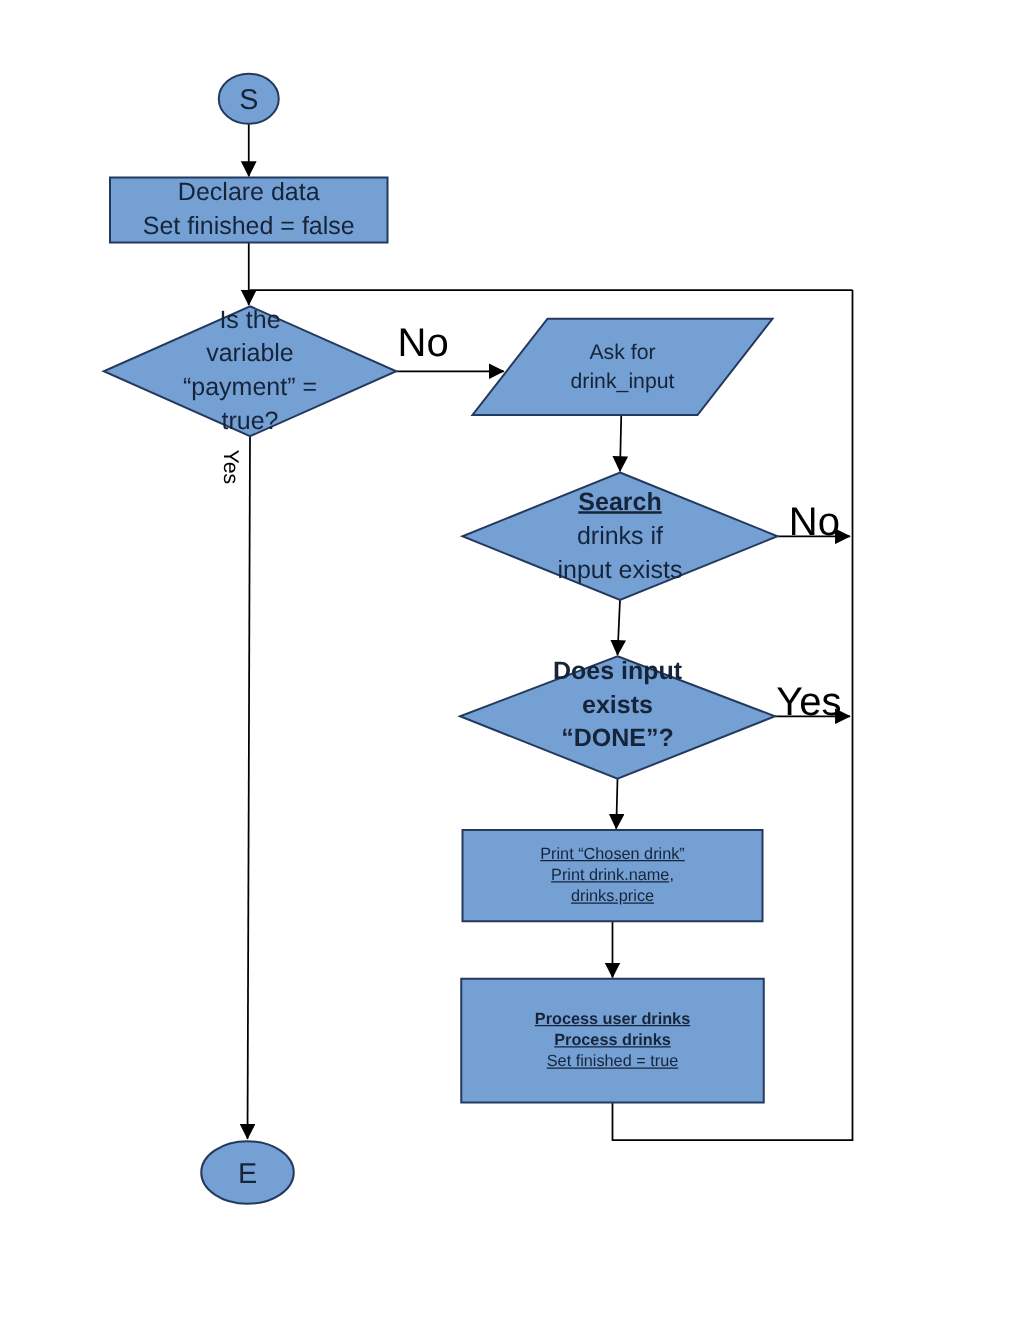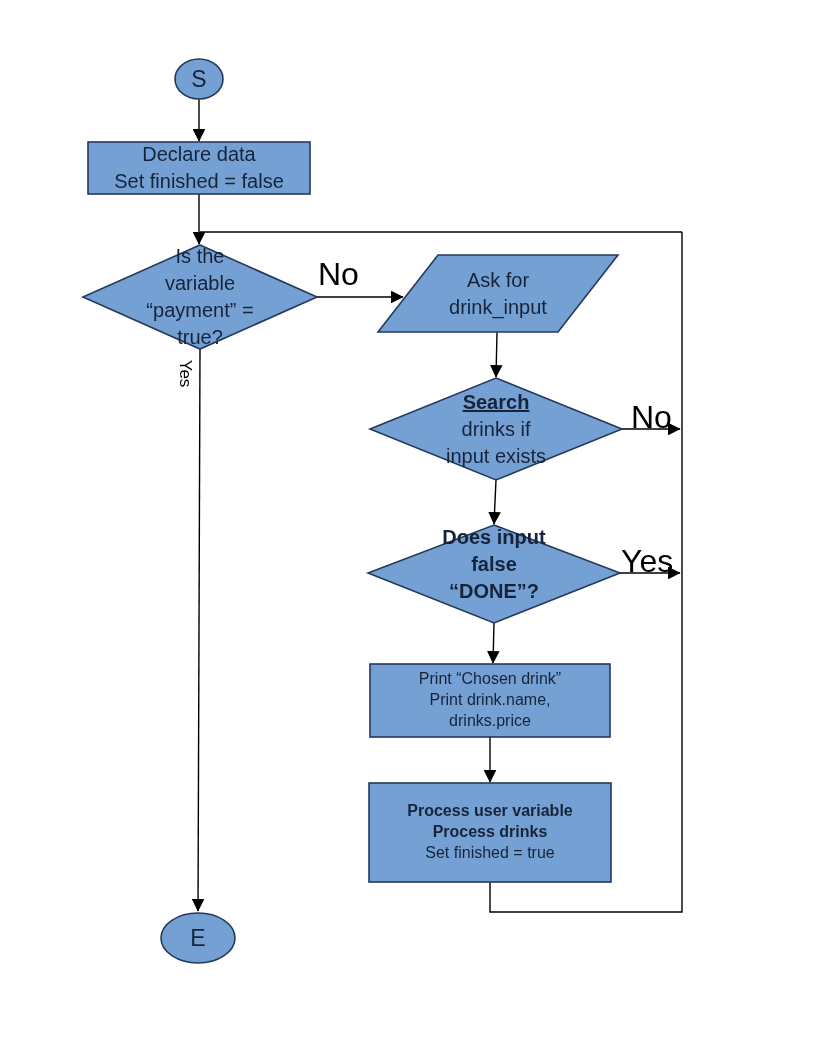--- a/index.html
+++ b/index.html
@@ -28,22 +28,22 @@
     flex-direction: column;
     align-items: center;
     justify-content: center;
     text-align: center;
     color: var(--text-color, #16243A);
     font-size: 20px;
     line-height: 1.35;
     pointer-events: none;
   }
   .node-label.terminator { font-size: 23px; line-height: 1; }
-  .node-label.io-label    { font-size: 20px; }
-  .node-label.big-label   { font-size: 16px; line-height: 1.3; }
+  .node-label.io-label    { font-size: 17px; }
+  .node-label.big-label   { font-size: 13px; line-height: 1.3; text-decoration: underline; }
   .edge-label {
     position: absolute;
     color: #000000;
     font-size: 32px;
     line-height: 1;
     pointer-events: none;
     white-space: nowrap;
   }
   .edge-label.rotated {
     font-size: 17px;
@@ -107,32 +107,32 @@
     </div>
 
   <div class="node-label" style="left:386px; top:378px; width:220px; height:102px;">
       <div style="font-weight: bold; text-decoration: underline;">Search</div>
       <div>drinks if</div>
       <div>input exists</div>
     </div>
 
   <div class="node-label" style="left:384px; top:515px; width:220px; height:98px;font-weight:bold;">
       <div>Does input</div>
-      <div>false</div>
+      <div>exists</div>
       <div>“DONE”?</div>
     </div>
 
   <div class="node-label big-label" style="left:370px; top:664px; width:240px; height:73px;">
       <div>Print “Chosen drink”</div>
       <div>Print drink.name,</div>
       <div>drinks.price</div>
     </div>
 
   <div class="node-label big-label" style="left:369px; top:783px; width:242px; height:99px;">
-      <div style="font-weight: bold;">Process user variable</div>
+      <div style="font-weight: bold;">Process user drinks</div>
       <div style="font-weight: bold;">Process drinks</div>
       <div>Set finished = true</div>
     </div>
 
   <div class="node-label terminator" style="left:161px; top:913px; width:74px; height:50px;">E</div>
 
   <div class="edge-label" style="left:318px; top:258px;">No</div>
   <div class="edge-label rotated" style="left:166px; top:365px; width:38px; text-align:center;">Yes</div>
   <div class="edge-label" style="left:631px; top:401px;">No</div>
   <div class="edge-label" style="left:621px; top:545px;">Yes</div>

